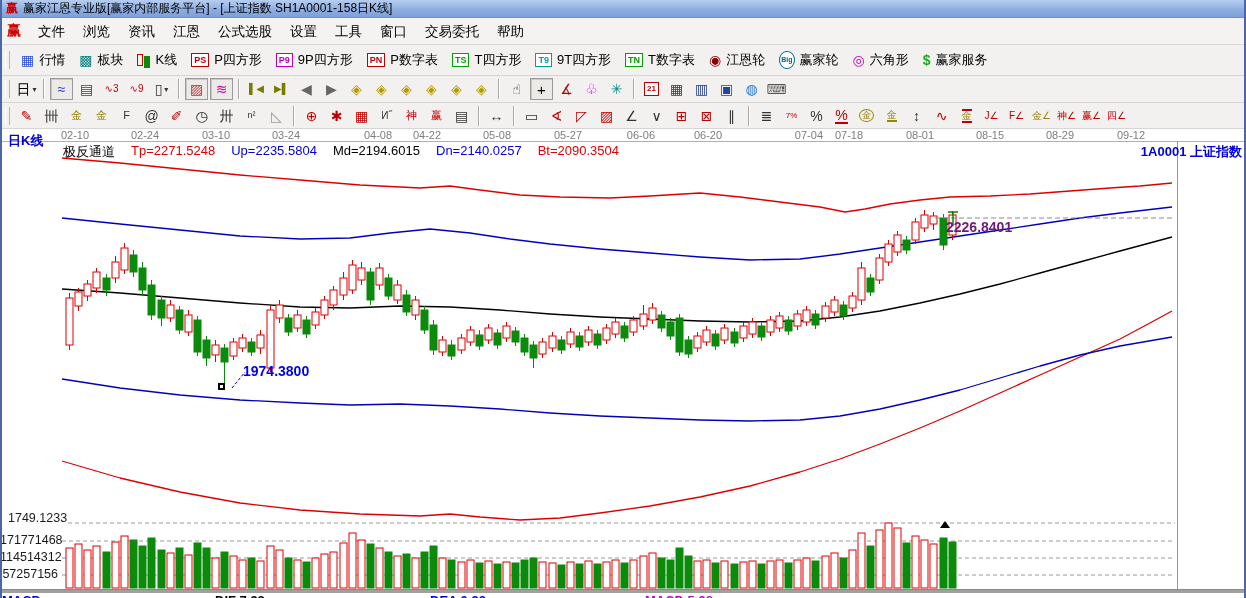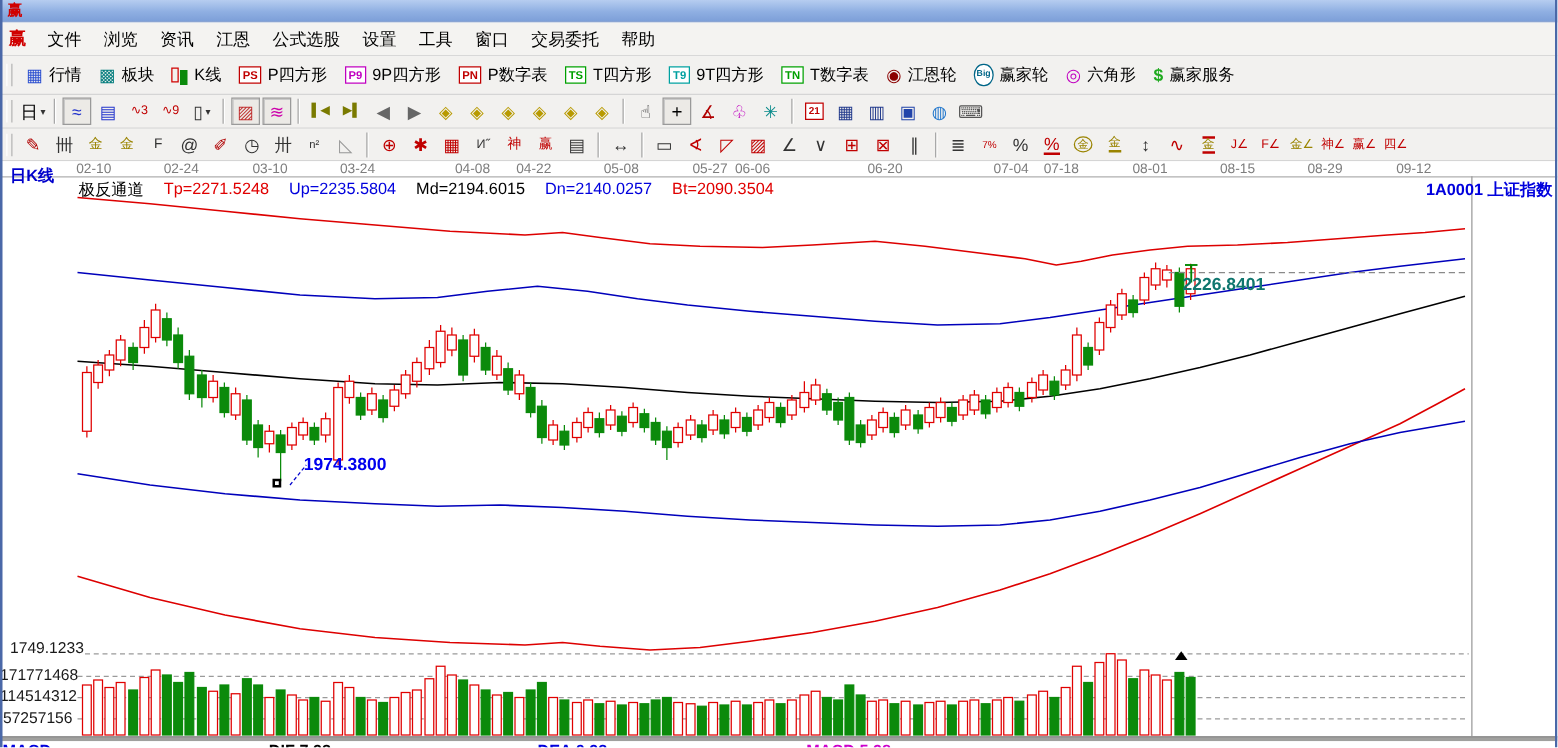--- a/index.html
+++ b/index.html
@@ -36,37 +36,38 @@
   
   #chart-area{position:relative;height:469px;background:#fff;}
   #chart-svg{position:absolute;left:0;top:0;}
   #date-axis{position:absolute;left:0;top:0;width:1246px;height:12px;}
   .date-label{position:absolute;top:0;width:44px;text-align:center;font-size:11px;color:#7d7d7d;}
   #axis-topline{position:absolute;left:0;top:12px;width:1246px;height:1px;background:#b0b0b0;}
   #pane-vline{position:absolute;left:1177px;top:12px;width:1px;height:448px;background:#9a9a9a;}
   #period-label{position:absolute;left:8px;top:3px;font-size:13px;font-weight:bold;color:#0000cc;}
   #legend{position:absolute;left:63px;top:14px;display:flex;gap:16px;font-size:13px;white-space:nowrap;}
   #symbol-label{position:absolute;right:4px;top:14px;font-size:13px;font-weight:bold;color:#0000dd;}
-  #ann-last{position:absolute;left:946px;top:90px;font-size:14px;font-weight:bold;color:#0f766e;}
+  #ann-last{position:absolute;left:946px;top:90px;font-size:14px;font-weight:bold;color:#701a75;}
   #ann-low{position:absolute;left:243px;top:234px;font-size:14px;font-weight:bold;color:#0000ee;}
   #price-bottom-label{position:absolute;left:8px;top:382px;font-size:12.5px;color:#1a1a1a;}
   .vol-label{position:absolute;left:0;width:58px;text-align:right;font-size:12.5px;color:#1a1a1a;}
   #vol-label-0{top:404px}#vol-label-1{top:421px}#vol-label-2{top:438px}
   #splitter{position:absolute;left:0;top:460px;width:1246px;height:4px;background:#a0a09e;border-top:1px solid #8a8a8a;box-sizing:border-box;}
   #macd-strip{position:absolute;left:0;top:464px;width:1246px;height:5px;overflow:hidden;background:#fff;}
   .macd-item{position:absolute;top:1px;font-size:13px;font-weight:bold;line-height:14px;white-space:nowrap;}
 </style>
 </head>
 <body>
 
 <div class="frame left"></div>
 <div class="frame right"></div>
 
 <div id="titlebar">
   <span id="title-logo">赢</span>
+  <span id="title-text">赢家江恩专业版[赢家内部服务平台] - [上证指数  SH1A0001-158日K线]</span>
 </div>
 
 <div id="menubar">
   <span id="menu-logo">赢</span>
 <span class="menu-item">文件</span>
     <span class="menu-item">浏览</span>
     <span class="menu-item">资讯</span>
     <span class="menu-item">江恩</span>
     <span class="menu-item">公式选股</span>
     <span class="menu-item">设置</span>
@@ -690,21 +691,21 @@
     </svg>
   <div id="date-axis">
       <span class="date-label" style="left: 53px; text-align: center;">02-10</span>
       <span class="date-label" style="left: 123px;">02-24</span>
       <span class="date-label" style="left: 194px; text-align: center;">03-10</span>
       <span class="date-label" style="left: 264px;">03-24</span>
       <span class="date-label" style="left: 335px; margin-left: 21px;">04-08</span>
       <span class="date-label" style="left: 405px;">04-22</span>
       <span class="date-label" style="left: 475px;">05-08</span>
       <span class="date-label" style="left: 546px;">05-27</span>
-      <span class="date-label" style="left: 580px;">06-06</span>
+      <span class="date-label" style="left: 611px; text-align: right;">06-06</span>
       <span class="date-label" style="left: 686px;">06-20</span>
       <span class="date-label" style="left: 779px; text-align: right;">07-04</span>
       <span class="date-label" style="left: 827px;">07-18</span>
       <span class="date-label" style="left: 898px;">08-01</span>
       <span class="date-label" style="left: 968px;">08-15</span>
       <span class="date-label" style="left: 1038px;">08-29</span>
       <span class="date-label" style="left: 1109px;">09-12</span>
     </div>
   <div id="axis-topline"></div>
   <div id="pane-vline"></div>

